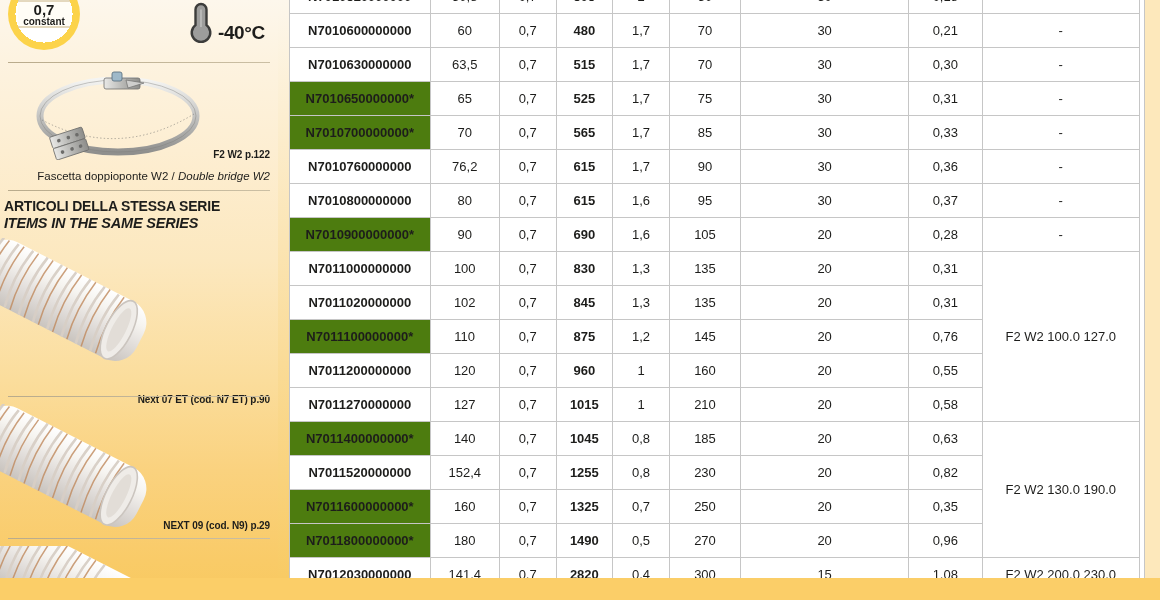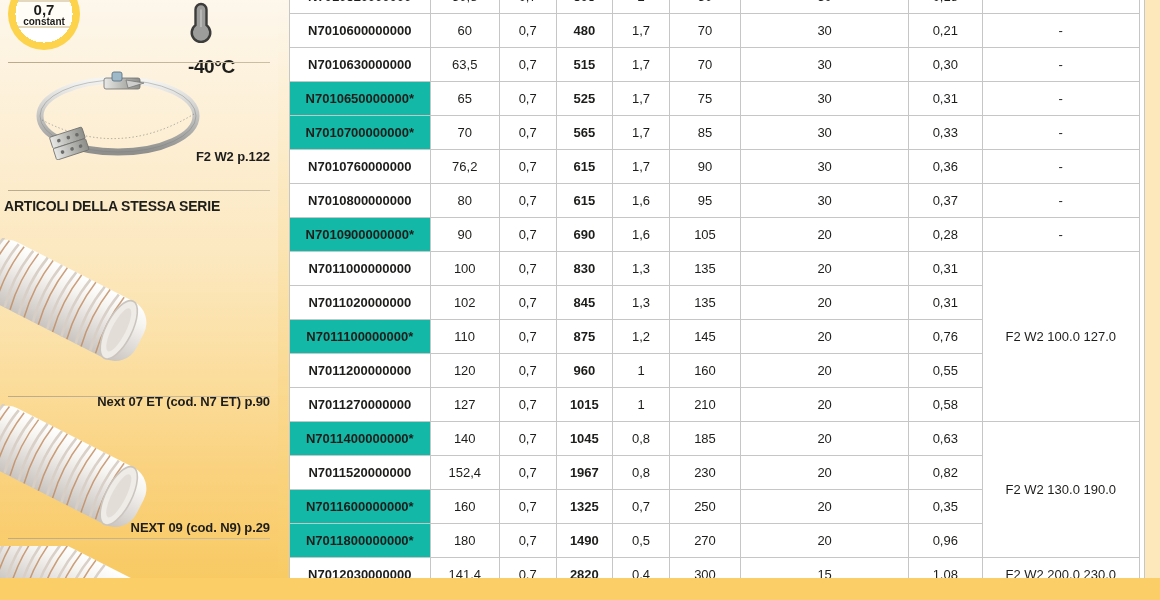--- a/index.html
+++ b/index.html
@@ -44,38 +44,38 @@
     border-top: 1px solid #c9b483;
     border-bottom: 1px solid #c9b483;
     padding: 1px 0 1px;
   }
   .badge-val { font-size: 15px; font-weight: bold; color: #1d1d1b; line-height: 14px; }
   .badge-sub { font-size: 10px; font-weight: bold; color: #1d1d1b; line-height: 9px; }
 
   
   .temp-wrap {
     position: absolute; left: 188px; top: 2px;
-    display: flex; align-items: flex-start; gap: 12px; flex-direction: column;
+    display: flex; align-items: flex-end; gap: 4px;
   }
   .temp-label { font-size: 19px; font-weight: bold; color: #1d1d1b; letter-spacing: -0.4px; }
 
   .divider {
     position: absolute; left: 8px; width: 262px;
     height: 1px;
     background: linear-gradient(to right, #b9ab8c, #cbbfa4);
   }
 
   
   #clamp-figure {
     position: absolute; left: 8px; top: 68px;
     width: 262px; height: 92px;
   }
   .cap-bold {
     position: absolute; right: 8px;
-    font-size: 13px; font-weight: bold; color: #1d1d1b;
+    font-size: 10px; font-weight: bold; color: #1d1d1b;
     letter-spacing: -0.1px;
   }
   .cap-line {
     position: absolute; right: 8px;
     font-size: 11.5px; color: #1d1d1b;
     white-space: nowrap;
   }
   .cap-line i { font-style: italic; }
 
   .series-head {
@@ -115,21 +115,21 @@
   }
   td.c-code { width: 134px; font-weight: bold; font-size: 12.6px; text-align: center; }
   td.c-id   { width: 66px; }
   td.c-th   { width: 54px; }
   td.c-w    { width: 54px; font-weight: bold; }
   td.c-vac  { width: 54px; }
   td.c-bend { width: 68px; }
   td.c-len  { width: 160px; }
   td.c-wt   { width: 70px; }
   td.c-acc  { width: 150px; }
-  tr.hl td.c-code { background: #14b8a6; }
+  tr.hl td.c-code { background: #4d7c0f; }
 
   
   #bottom-bar {
     position: absolute; left: 0; bottom: 0;
     width: 1160px; height: 22px;
     background: #fbce68;
   }
   #right-edge {
     position: absolute; right: 0; top: 0;
     width: 16px; height: 600px;
@@ -196,25 +196,29 @@
             <circle cx="71" cy="68" r="1.8" fill="#6c6c6a"></circle>
           <circle cx="52" cy="80" r="1.8" fill="#6c6c6a"></circle>
             <circle cx="62" cy="80" r="1.8" fill="#6c6c6a"></circle>
             <circle cx="71" cy="80" r="1.8" fill="#6c6c6a"></circle>
         </g>
       </svg>
     </div>
 
     <span class="cap-bold" style="top:149px;">F2 W2 p.122</span>
 
+    <div class="cap-line" style="top:170px;">
+      <span>Fascetta doppioponte W2</span><span> / </span><i>Double bridge W2</i>
+    </div>
 
     <div class="divider" style="top:190px;"></div>
 
     <div class="series-head">
       <div class="series-t1">ARTICOLI DELLA STESSA SERIE</div>
+      <div class="series-t2">ITEMS IN THE SAME SERIES</div>
     </div>
 
     <div class="hose-fig" style="top:238px;">
       <svg width="160" height="140" viewBox="0 0 160 140">
         <defs>
           <linearGradient id="hz" x1="0" y1="0" x2="0" y2="1">
             <stop offset="0%" stop-color="#ffffff"></stop>
             <stop offset="28%" stop-color="#f6f4f0"></stop>
             <stop offset="60%" stop-color="#e2dedb"></stop>
             <stop offset="100%" stop-color="#c9c4bf"></stop>
@@ -465,21 +469,21 @@
             <td class="c-vac">0,8</td>
             <td class="c-bend">185</td>
             <td class="c-len">20</td>
             <td class="c-wt">0,63</td>
             <td class="c-acc" rowspan="4">F2 W2 130.0 190.0</td>
           </tr>
           <tr>
             <td class="c-code">N7011520000000</td>
             <td class="c-id">152,4</td>
             <td class="c-th">0,7</td>
-            <td class="c-w">1967</td>
+            <td class="c-w">1255</td>
             <td class="c-vac">0,8</td>
             <td class="c-bend">230</td>
             <td class="c-len">20</td>
             <td class="c-wt">0,82</td>
           </tr>
           <tr class="hl">
             <td class="c-code">N7011600000000*</td>
             <td class="c-id">160</td>
             <td class="c-th">0,7</td>
             <td class="c-w">1325</td>

